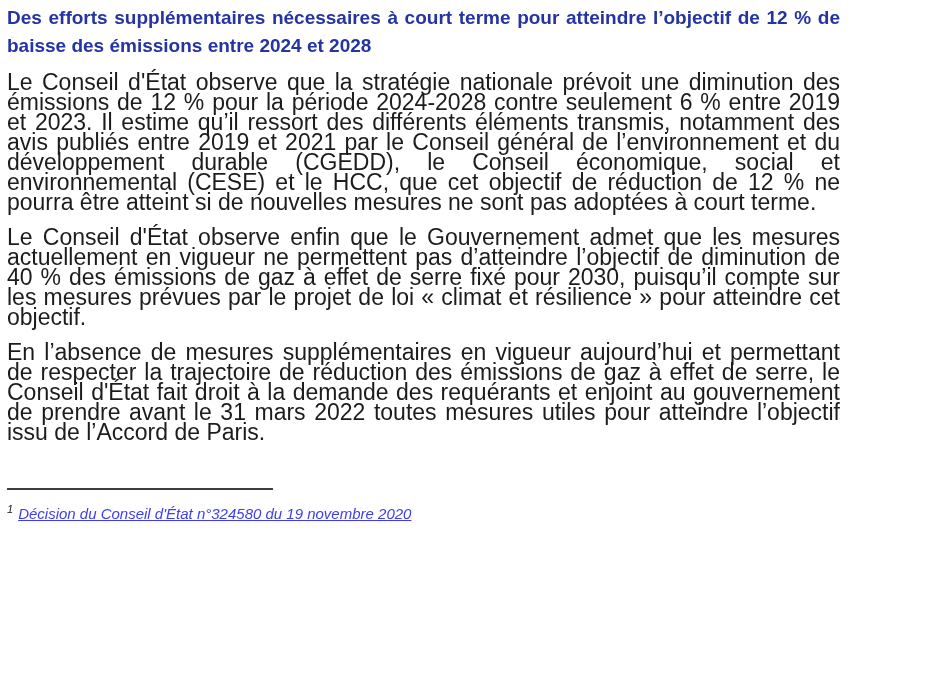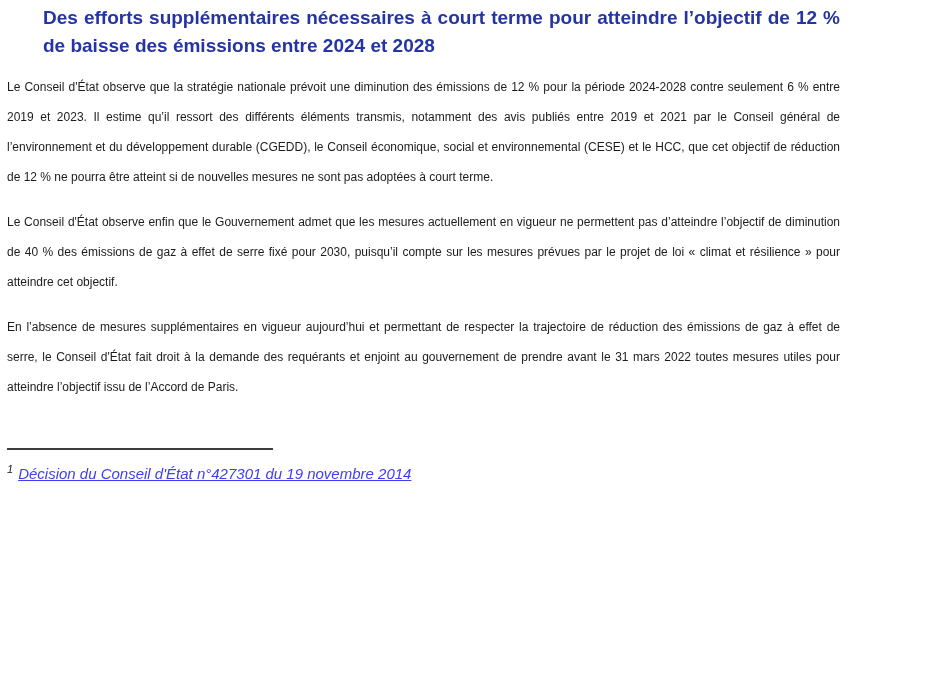--- a/index.html
+++ b/index.html
@@ -21,25 +21,24 @@
     padding:4px 0 0 7px;
   }
   .text-block{width:833px;}
   .doc-heading{
     color:var(--heading_blue);
     font-size:19px;
     font-weight:bold;
     line-height:28px;
     text-align:justify;
     margin-bottom:12px;
-    margin-left:36px;
   }
   .body-paragraph{
-    font-size:12px;
-    line-height:30px;
+    font-size:23px;
+    line-height:20px;
     text-align:justify;
     color:var(--body_text);
     margin-bottom:15px;
   }
   .footnote{
     margin-top:46px;
   }
   .footnote-separator{
     width:266px;
     border:none;
@@ -74,18 +73,18 @@
     <p class="body-paragraph">Le Conseil d'État observe que la stratégie nationale prévoit une diminution des émissions de 12&nbsp;% pour la période 2024-2028 contre seulement 6&nbsp;% entre 2019 et 2023. Il estime qu’il ressort des différents éléments transmis, notamment des avis publiés entre 2019 et 2021 par le Conseil général de l’environnement et du développement durable (CGEDD), le Conseil économique, social et environnemental (CESE) et le HCC, que cet objectif de réduction de 12&nbsp;% ne pourra être atteint si de nouvelles mesures ne sont pas adoptées à court terme.</p>
 
 
     <p class="body-paragraph">Le Conseil d'État observe enfin que le Gouvernement admet que les mesures actuellement en vigueur ne permettent pas d’atteindre l’objectif de diminution de 40&nbsp;% des émissions de gaz à effet de serre fixé pour 2030, puisqu’il compte sur les mesures prévues par le projet de loi «&nbsp;climat et résilience&nbsp;» pour atteindre cet objectif.</p>
 
     <p class="body-paragraph">En l’absence de mesures supplémentaires en vigueur aujourd’hui et permettant de respecter la trajectoire de réduction des émissions de gaz à effet de serre, le Conseil d'État fait droit à la demande des requérants et enjoint au gouvernement de prendre avant le 31 mars 2022 toutes mesures utiles pour atteindre l’objectif issu de l’Accord de Paris.</p>
 
     <div class="footnote">
       <hr class="footnote-separator">
       <div class="footnote-line">
-        <span class="footnote-marker">1</span><a class="footnote-link" href="#">Décision du Conseil d'État n°427301 du 19 novembre 2014</a>
+        <span class="footnote-marker">1</span><a class="footnote-link" href="#">Décision du Conseil d'État n°324580 du 19 novembre 2020</a>
       </div>
     </div>
 
   </div>
 </div>
 
 </body></html>

